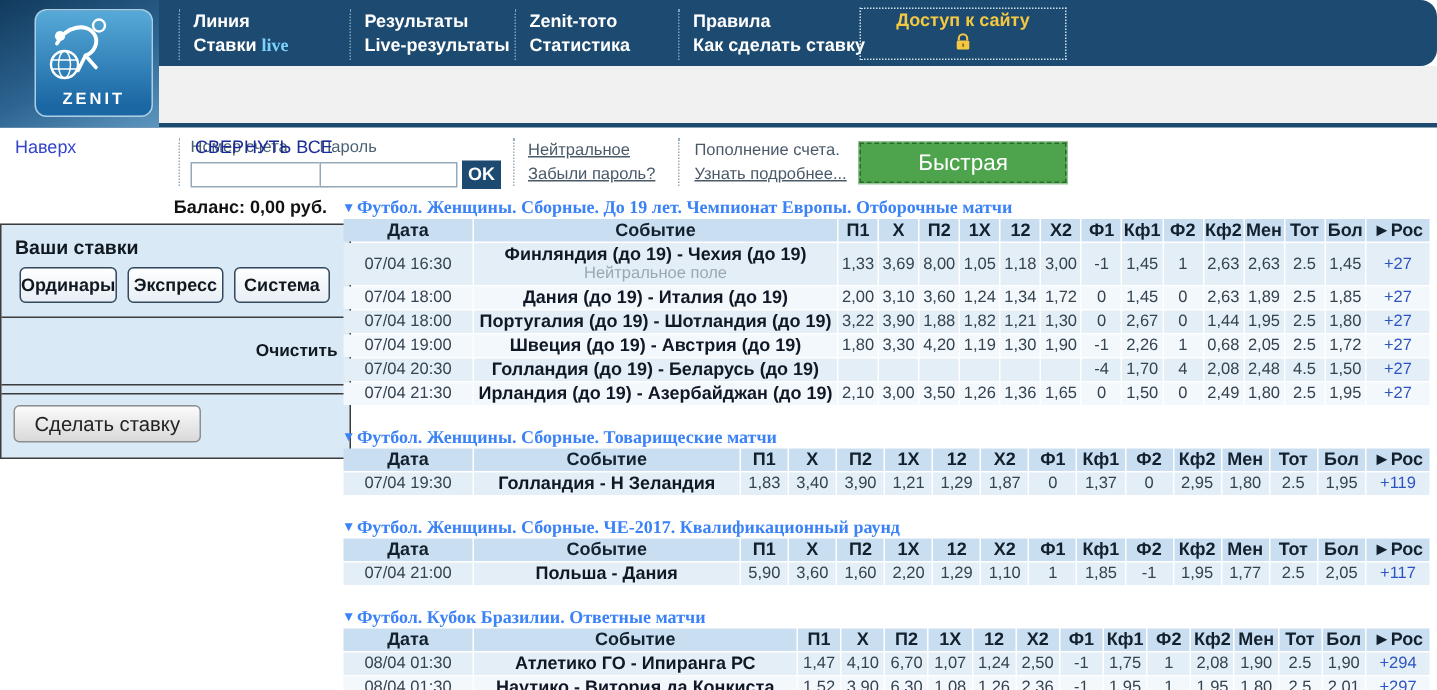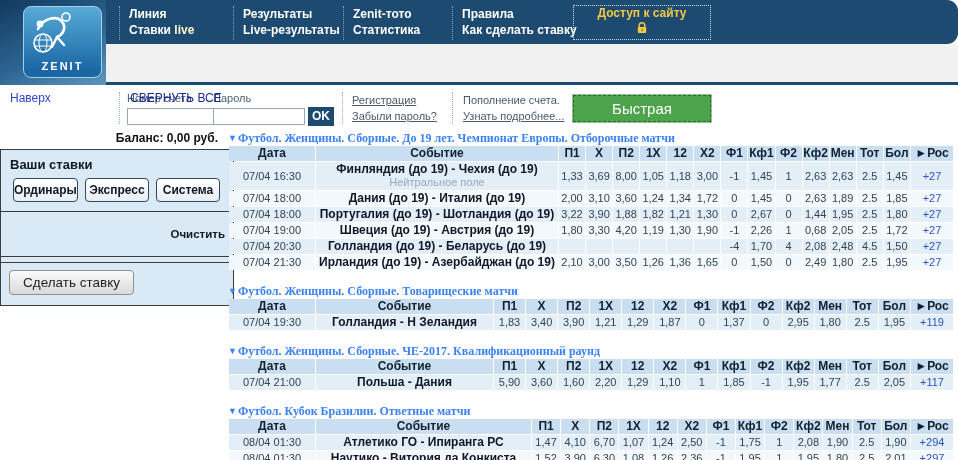--- a/index.html
+++ b/index.html
@@ -16,21 +16,21 @@
   .logo-box { position:absolute; left:23px; top:6px; width:79px; height:72px; border-radius:8px;
               background:linear-gradient(180deg,#57aad8 0%,#1b67a4 90%);
               border:1px solid #a9cfe6; display:flex; flex-direction:column; align-items:center;
               justify-content:flex-end; padding-bottom:5px; cursor:pointer; }
   .logo-art { position:absolute; top:4px; left:6px; }
   .logo-text { color:#fff; font-size:11px; font-weight:bold; letter-spacing:2px; }
 
   .nav-item { position:absolute; top:6px; color:#fff; font-weight:bold; font-size:12px;
               line-height:16px; white-space:nowrap; padding-left:9px;
               border-left:1px dotted #7fa3bd; height:34px; cursor:pointer; }
-  .nav-item .live { color:#fef9c3; }
+  .nav-item .live { color:#7dd3fc;font-family:Liberation Serif, serif; }
   .access-box { position:absolute; left:573px; top:5px; width:138px; height:35px;
                 border:1px dotted #cfe0ec; text-align:center; cursor:pointer; }
   .access-box .access-label { color:#f5c842; font-weight:bold; font-size:12px; line-height:15px; display:block; }
   .access-box svg { display:block; margin:1px auto 0; }
 
   .fld { position:absolute; top:48px; }
   .fld label { display:block; font-size:11px; color:#4a5f70; margin-bottom:2px; cursor:default; }
   .fld input { width:92px; height:17px; border:1px solid #94a9ba; background:#fff; font-size:11px; padding:0 3px; }
   .ok-btn { position:absolute; left:308px; top:63px; width:26px; height:19px; background:#1c4a70;
             color:#fff; font-weight:bold; font-size:12px; text-align:center; line-height:19px; cursor:pointer; }
@@ -122,21 +122,21 @@
       <label>Номер счета</label>
       <input type="text" value="" style="">
     </div>
     <div class="fld" style="left:213px;">
       <label>Пароль</label>
       <input type="password" value="" style="">
     </div>
     <div class="ok-btn">OK</div>
     <div class="vsep" style="left:342px;"></div>
     <div class="link-stack" style="left:352px; top:48px;">
-      <a>Регистрация</a>
+      <a>Нейтральное</a>
       <a>Забыли пароль?</a>
     </div>
     <div class="vsep" style="left:452px;"></div>
     <div class="link-stack" style="left:463px; top:48px;">
       <span class="plain">Пополнение счета.</span>
       <a>Узнать подробнее...</a>
     </div>
     <div class="quick-reg">Быстрая регистрация</div>
   </div>
 

